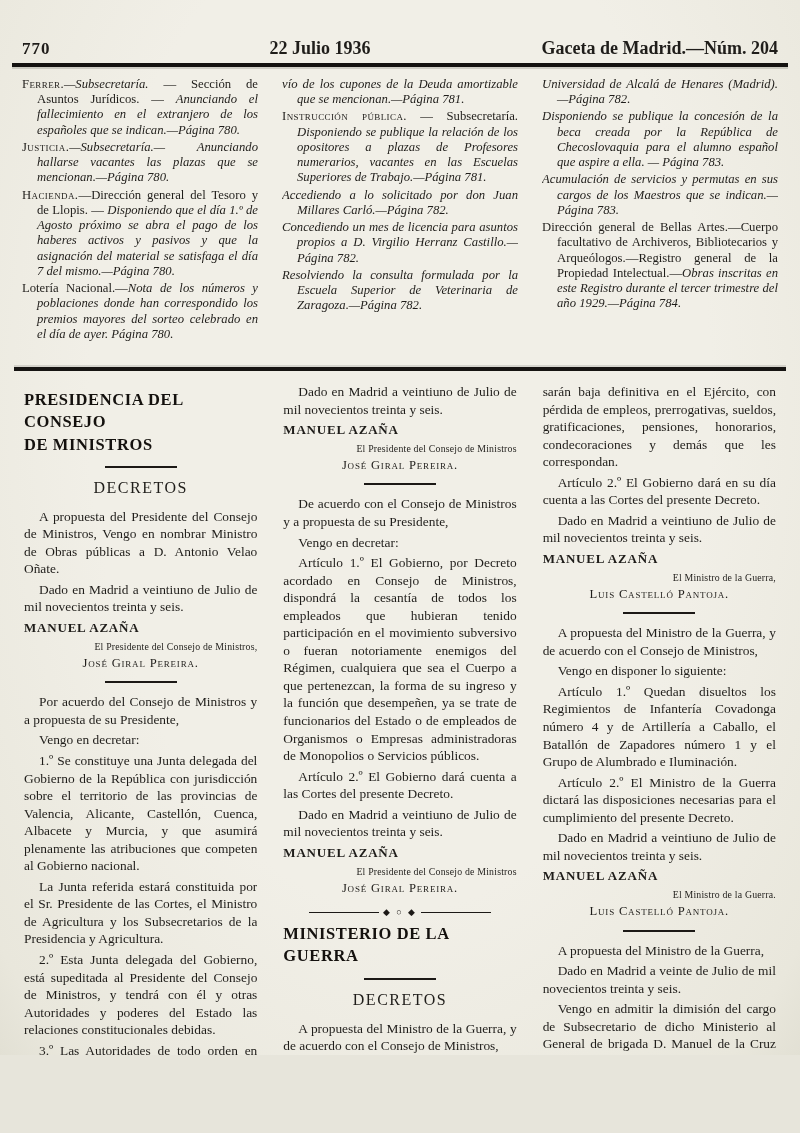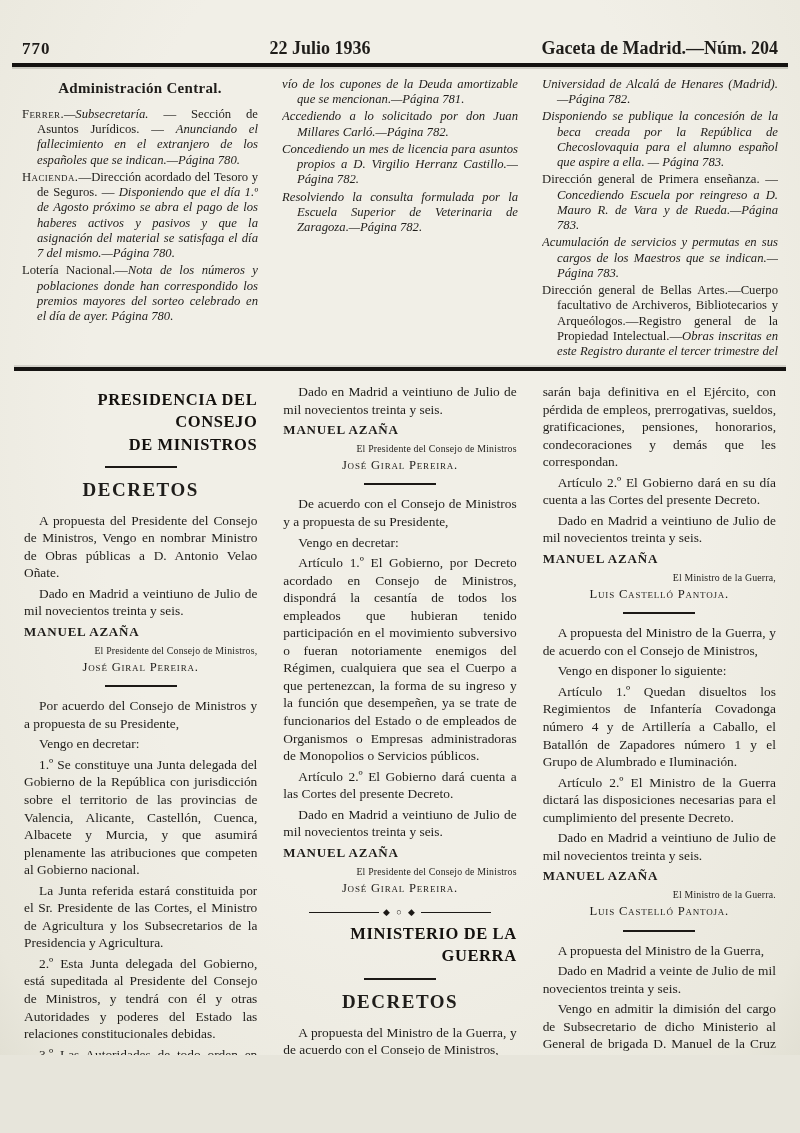--- a/index.html
+++ b/index.html
@@ -42,25 +42,25 @@
   .seg-rm{font-style:normal;}
   
   .section-rule{height:4px;background:#161412;margin:8px 2px 0 2px;box-shadow:0 -2px 0 rgba(20,18,16,.12);}
   
   .main{
     display:grid;grid-template-columns:1fr 1fr 1fr;column-gap:26px;
     margin:12px 12px 0 12px;height:712px;overflow:hidden;
     font-size:13.4px;line-height:1.31;
   }
   .blk-h1{
-    font-weight:bold;text-align:right;font-size:16.5px;line-height:1.35;
+    font-weight:bold;text-align:left;font-size:16.5px;line-height:1.35;
     letter-spacing:.6px;margin:6px 0 2px 0;white-space:pre-line;color:#14110e;
   }
   .blk-hrule{width:72px;border-top:2.5px solid #1c1916;margin:10px auto 10px auto;}
-  .blk-h2{font-weight:bold;text-align:center;font-size:19px;letter-spacing:1.5px;margin:2px 0 9px 0;}
+  .blk-h2{font-weight:normal;text-align:center;font-size:16px;letter-spacing:1.5px;margin:2px 0 9px 0;}
   .blk-p{text-align:justify;text-indent:15px;margin:0 0 3px 0;}
   .blk-p0{text-align:justify;text-indent:0;margin:0 0 3px 0;}
   .blk-sig{text-align:left;font-weight:bold;font-size:13px;letter-spacing:.8px;margin:3px 18px 3px 0;}
   .blk-sigsmall{text-align:right;font-size:9.8px;margin:5px 0 0 0;letter-spacing:.2px;}
   .blk-signame{text-align:center;font-variant:small-caps;font-size:12.6px;letter-spacing:.8px;margin:1px 0 3px 0;}
   .blk-ornament{display:flex;align-items:center;margin:12px 26px 4px 26px;color:#1c1916;}
   .orn-line{flex:1;border-top:1.6px solid #1c1916;}
   .orn-center{font-size:9px;letter-spacing:2px;padding:0 4px;line-height:1;}
   .col{overflow:hidden;}
 </style>
@@ -71,40 +71,40 @@
 
   <div class="hdr">
     <span class="pageno">770</span>
     <span class="date">22 Julio 1936</span>
     <span class="masthead">Gaceta de Madrid.—Núm. 204</span>
   </div>
   <div class="hdr-rule"></div>
 
   <div class="summary">
     <div class="col">
-      <div class="sum-title">Administración Central.</div>
       <div>
           <div class="entry"><span class="seg-sc">Ferrer.</span><span class="seg-it">—Subsecretaría.</span><span class="seg-rm"> — Sección de Asuntos Jurídicos. — </span><span class="seg-it">Anunciando el fallecimiento en el extranjero de los españoles que se indican.—Página 780.</span></div>
-          <div class="entry"><span class="seg-sc">Hacienda.</span><span class="seg-rm">—Dirección acordado del Tesoro y de Seguros. — </span><span class="seg-it">Disponiendo que el día 1.º de Agosto próximo se abra el pago de los haberes activos y pasivos y que la asignación del material se satisfaga el día 7 del mismo.—Página 780.</span></div>
+          <div class="entry"><span class="seg-sc">Justicia.</span><span class="seg-it">—Subsecretaría.— Anunciando hallarse vacantes las plazas que se mencionan.—Página 780.</span></div>
+          <div class="entry"><span class="seg-sc">Hacienda.</span><span class="seg-rm">—Dirección general del Tesoro y de Llopis. — </span><span class="seg-it">Disponiendo que el día 1.º de Agosto próximo se abra el pago de los haberes activos y pasivos y que la asignación del material se satisfaga el día 7 del mismo.—Página 780.</span></div>
           <div class="entry"><span class="seg-rm">Lotería Nacional.—</span><span class="seg-it">Nota de los números y poblaciones donde han correspondido los premios mayores del sorteo celebrado en el día de ayer. Página 780.</span></div>
         </div>
     </div>
     <div class="col">
       <div>
           <div class="entry"><span class="seg-it">vío de los cupones de la Deuda amortizable que se mencionan.—Página 781.</span></div>
+          <div class="entry"><span class="seg-sc">Instrucción pública.</span><span class="seg-rm"> — Subsecretaría. </span><span class="seg-it">Disponiendo se publique la relación de los opositores a plazas de Profesores numerarios, vacantes en las Escuelas Superiores de Trabajo.—Página 781.</span></div>
           <div class="entry"><span class="seg-it">Accediendo a lo solicitado por don Juan Millares Carló.—Página 782.</span></div>
           <div class="entry"><span class="seg-it">Concediendo un mes de licencia para asuntos propios a D. Virgilio Herranz Castillo.—Página 782.</span></div>
           <div class="entry"><span class="seg-it">Resolviendo la consulta formulada por la Escuela Superior de Veterinaria de Zaragoza.—Página 782.</span></div>
         </div>
     </div>
     <div class="col">
       <div>
           <div class="entry"><span class="seg-it">Universidad de Alcalá de Henares (Madrid).—Página 782.</span></div>
           <div class="entry"><span class="seg-it">Disponiendo se publique la concesión de la beca creada por la República de Checoslovaquia para el alumno español que aspire a ella. — Página 783.</span></div>
-          <div class="entry"><span class="seg-rm">Dirección general de Primera enseñanza. — </span><span class="seg-it">Concediendo Escuela por reingreso a D. Mauro R. de Vara y de Rueda.—Página 783.</span></div>
           <div class="entry"><span class="seg-it">Acumulación de servicios y permutas en sus cargos de los Maestros que se indican.—Página 783.</span></div>
           <div class="entry"><span class="seg-rm">Dirección general de Bellas Artes.—Cuerpo facultativo de Archiveros, Bibliotecarios y Arqueólogos.—Registro general de la Propiedad Intelectual.—</span><span class="seg-it">Obras inscritas en este Registro durante el tercer trimestre del año 1929.—Página 784.</span></div>
         </div>
     </div>
   </div>
 
   <div class="section-rule"></div>
 
   <div class="main">
     <div class="col">

